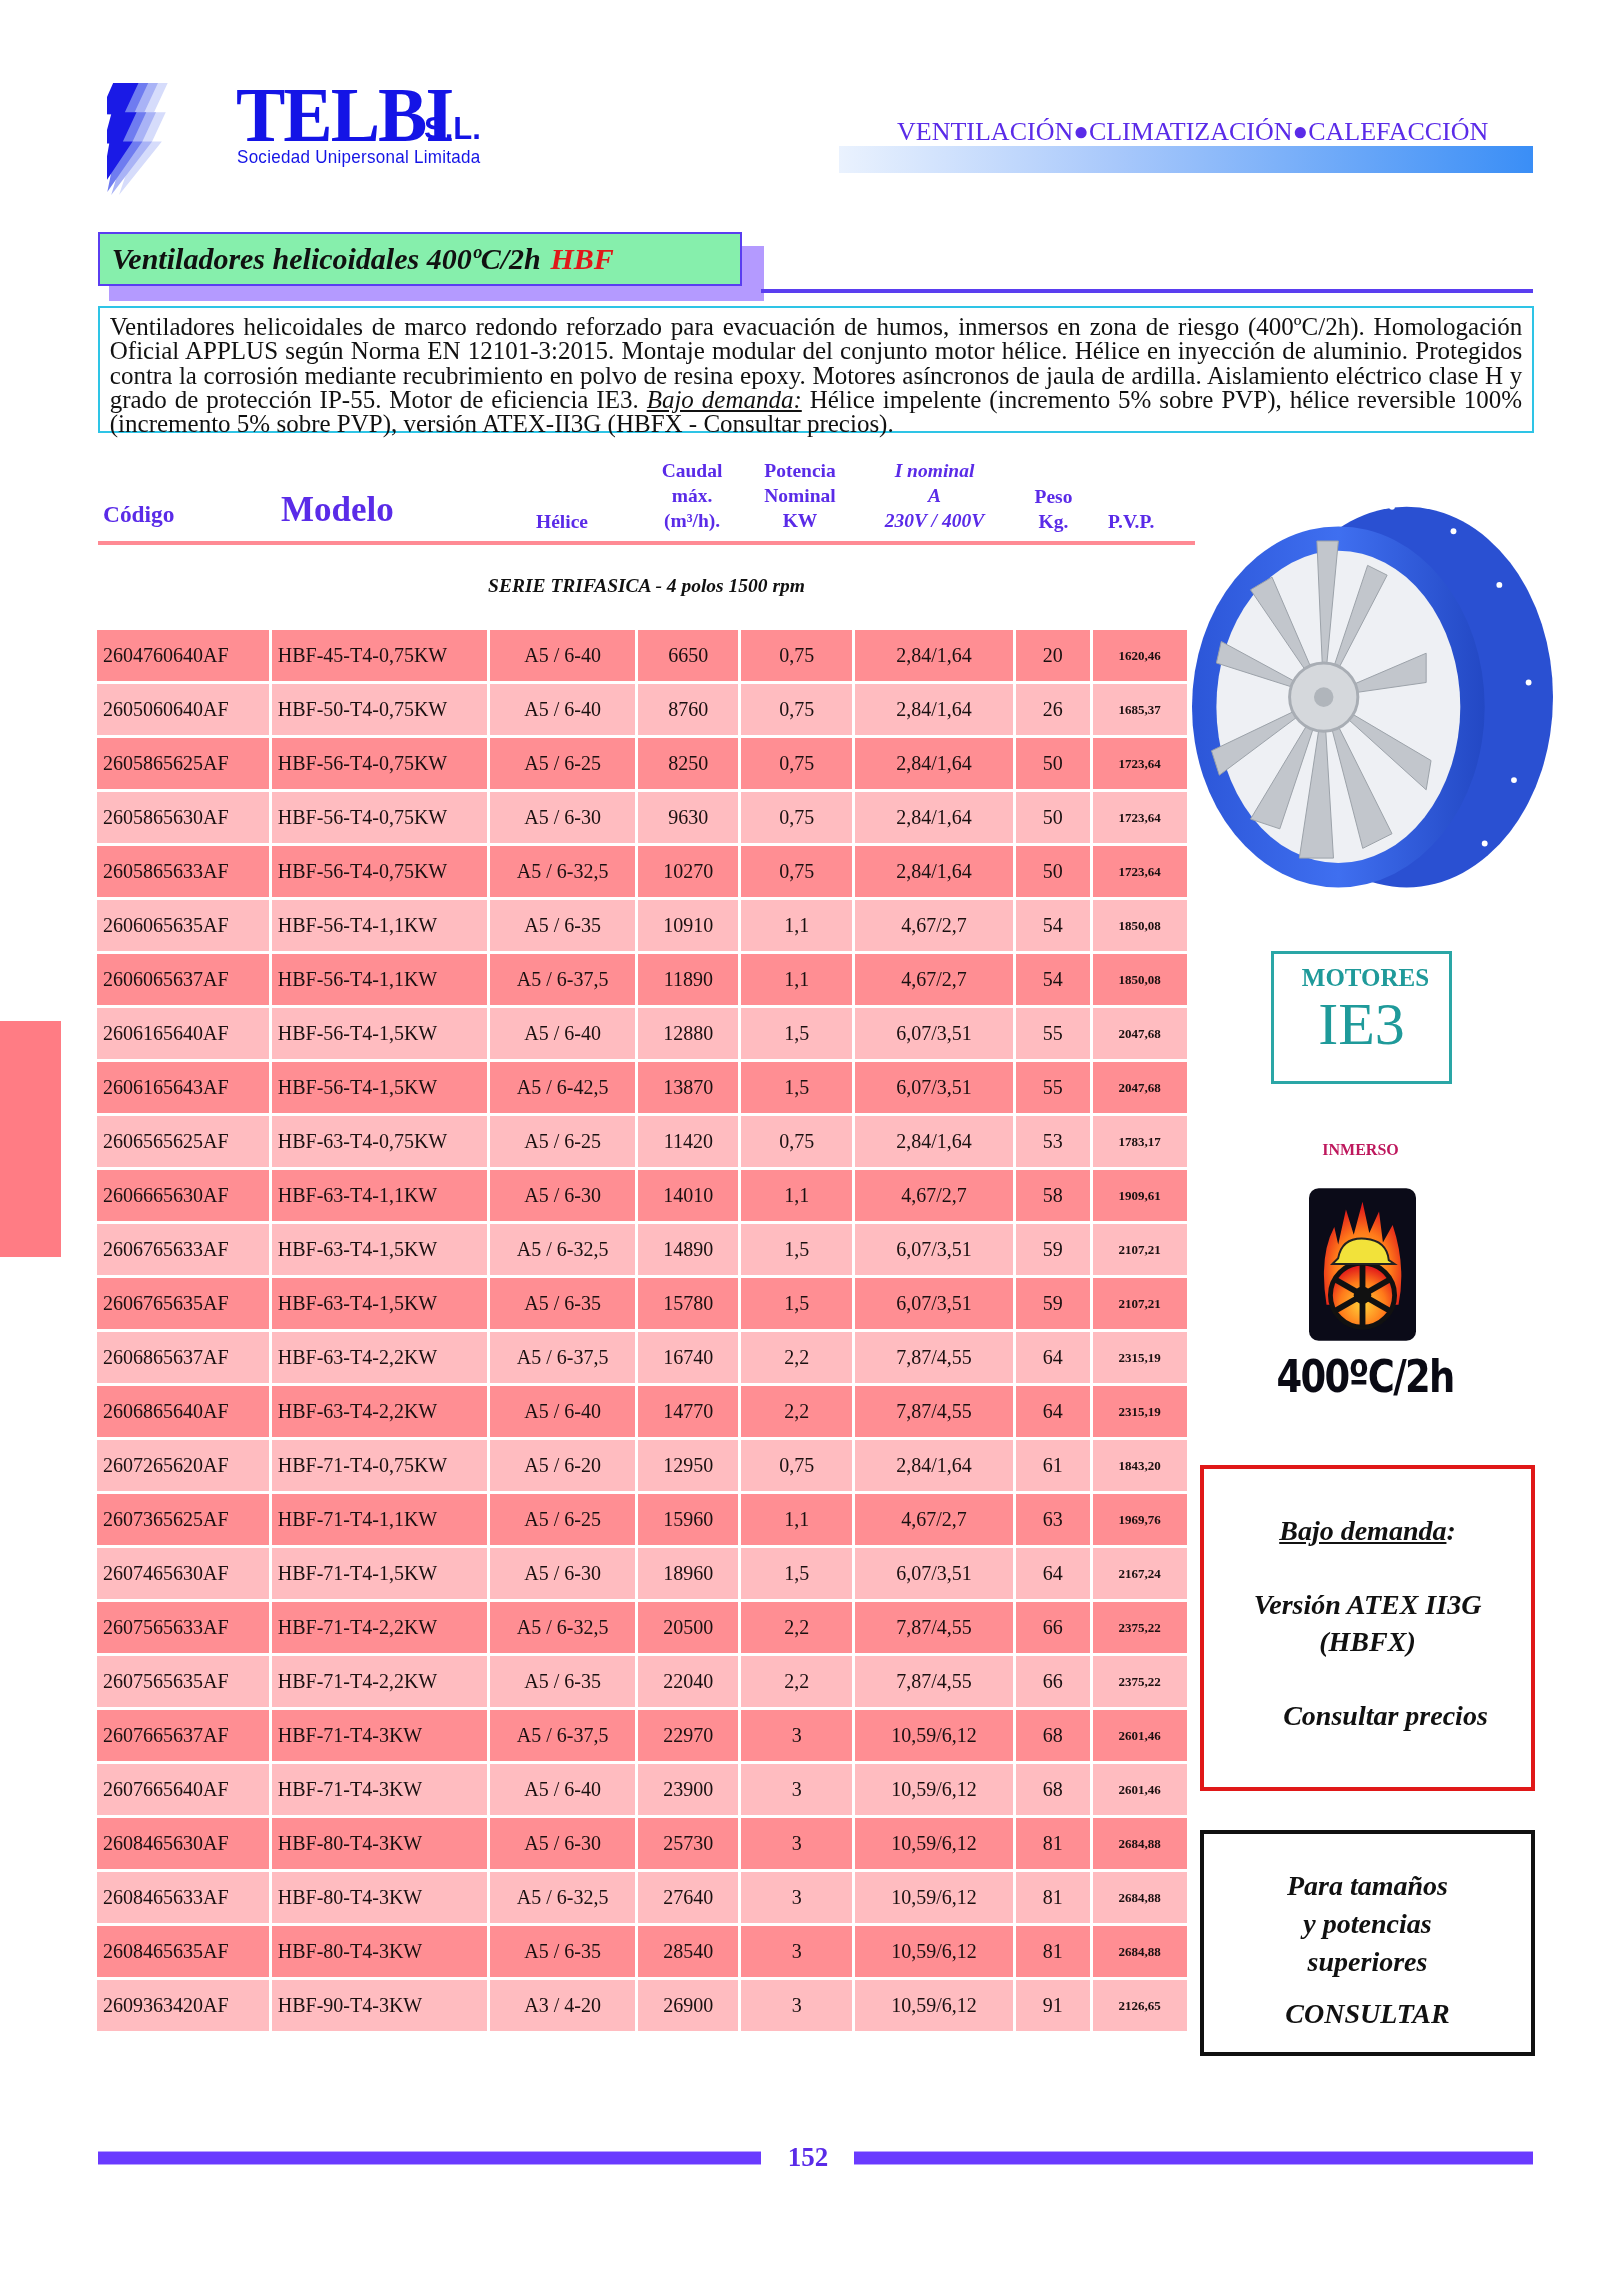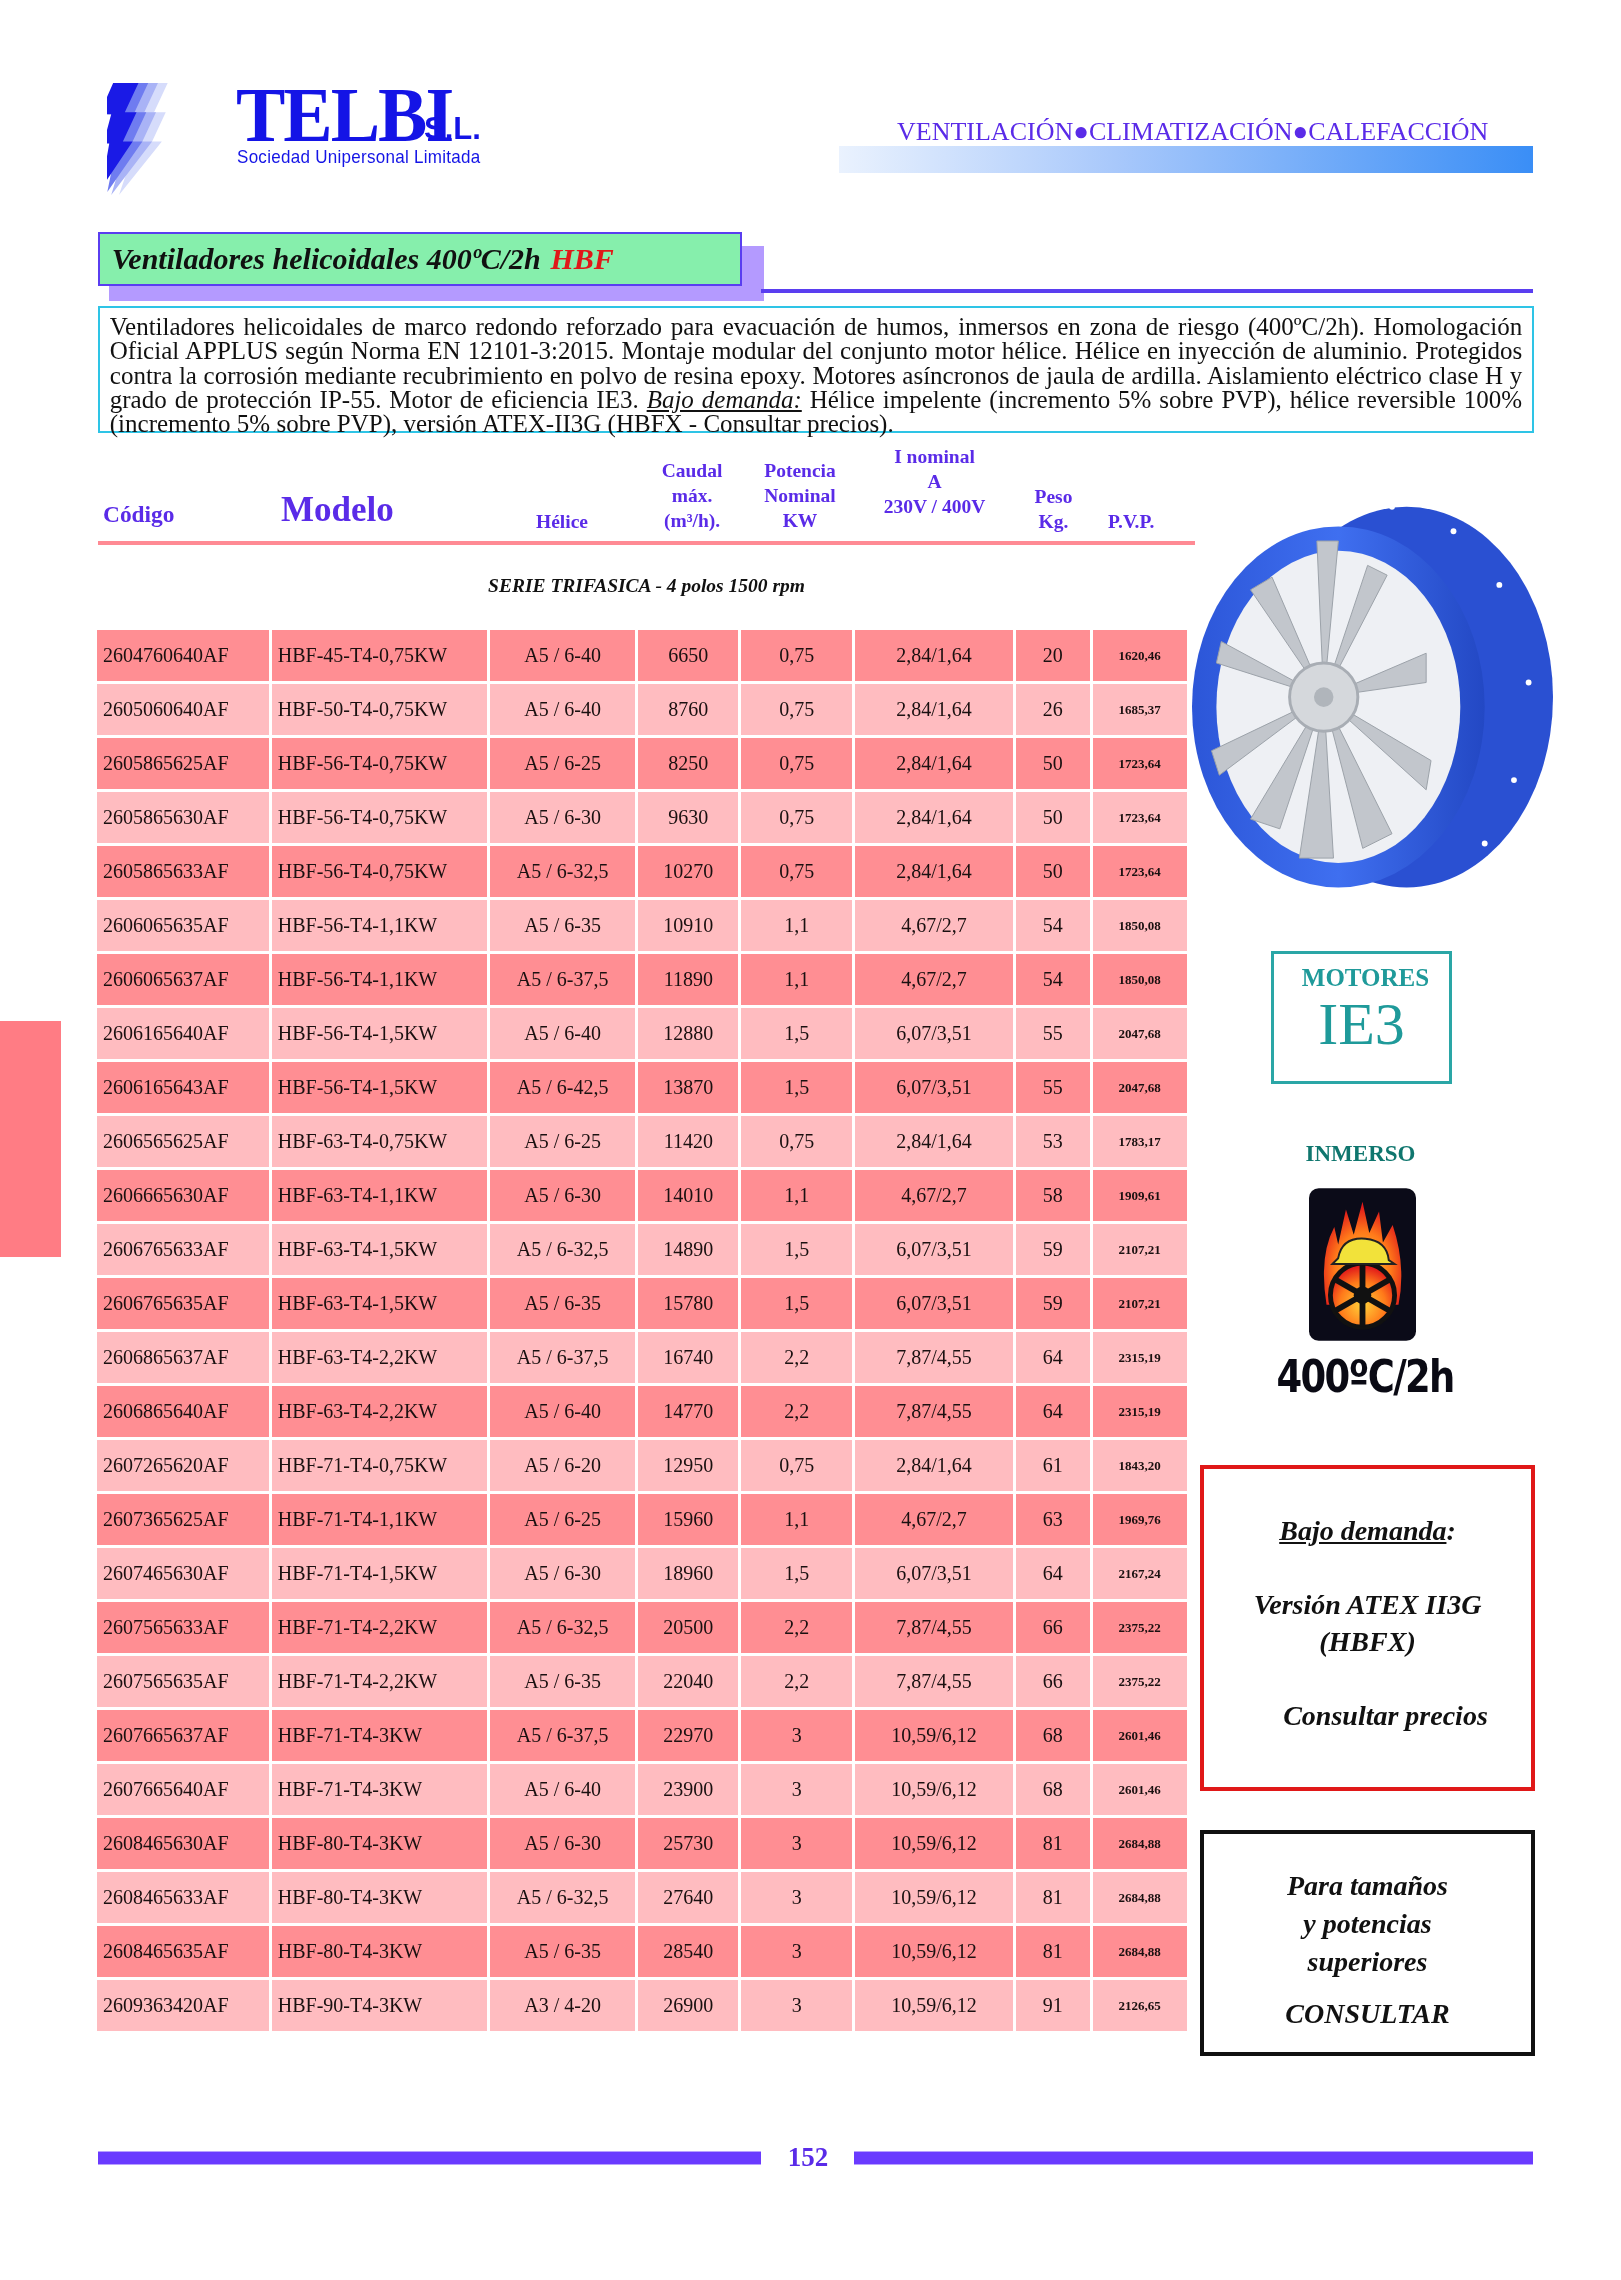--- a/index.html
+++ b/index.html
@@ -45,21 +45,21 @@
   table.data td.peso { width:62px; }
   table.data td.pvp { width:64px; font-weight:bold; font-size:13px; padding:0 15px;font-family:Liberation Serif, serif; }
 
   .side-tab { position:absolute; left:0; top:1021px; width:61px; height:236px; background:#ff7c84; }
 
   
   .fan { position:absolute; left:1192px; top:497px; width:361px; height:410px; }
   .ie3 { position:absolute; left:1271px; top:951px; width:181px; height:133px; border:3.9px solid #2aa6a6; box-sizing:border-box; text-align:center; color:#1f9a9a; }
   .ie3 .l1 { font-weight:bold; font-size:25px; margin-top:9.8px;margin-left:8px; }
   .ie3 .l2 { font-size:60px; line-height:60px; margin-top:2px; }
-  .inmerso { position:absolute; left:1258px; top:1141px; width:205px; text-align:center; color:#0f766e; font-weight:bold; font-size:23px; }
+  .inmerso { position:absolute; left:1258px; top:1141px; width:205px; text-align:center; color:#be185d; font-weight:bold; font-size:16px; }
   .badge { position:absolute; left:1309px; top:1188px; width:107px; height:153px; }
   .temp { position:absolute; left:1258px; top:1350px; width:205px; text-align:center; font-family:"DejaVu Sans", sans-serif; font-weight:bold; font-size:45px; color:#0a0a14; letter-spacing:-2px; transform:scaleX(0.82); }
 
   .box-red { position:absolute; left:1200px; top:1465px; width:335px; height:326px; border:4.9px solid #e01818; box-sizing:border-box; text-align:center; font-style:italic; font-weight:bold; font-size:28px; line-height:37px; color:#111; }
   .box-black { position:absolute; left:1200px; top:1830px; width:335px; height:226px; border:4.9px solid #111; box-sizing:border-box; text-align:center; font-style:italic; font-weight:bold; font-size:28px; line-height:38px; color:#111; }
 
   
   .foot-l { position:absolute; left:98px; top:2151px; width:663px; height:11.7px; background:#6a3aff; border-top:1px solid #b8a0ff; border-bottom:1px solid #b8a0ff; }
   .foot-r { position:absolute; left:854px; top:2151px; width:679px; height:11.7px; background:#6a3aff; border-top:1px solid #b8a0ff; border-bottom:1px solid #b8a0ff; }
   .pageno { position:absolute; left:761px; top:2142px; width:94px; text-align:center; font-weight:bold; font-size:27px; color:#5a2be8; }
@@ -96,21 +96,21 @@
 <div class="th" style="left:651px; top:458px; width:82px;">
   <div>Caudal</div>
   <div>máx.</div>
   <div>(m³/h).</div>
 </div>
 <div class="th" style="left:751px; top:458px; width:98px;">
   <div>Potencia</div>
   <div>Nominal</div>
   <div>KW</div>
 </div>
-<div class="th" style="left:868px; top:444px; width:133px;">
+<div class="th" style="left:868px; top:458px; width:133px;font-style:italic;">
   <div>I nominal</div>
   <div>A</div>
   <div>230V / 400V</div>
 </div>
 <div class="th" style="left:1026px; top:484px; width:55px;">
   <div>Peso</div>
   <div>Kg.</div>
 </div>
 <div class="th" style="left:1108px; top:509px;">P.V.P.</div>
 <div class="th-rule"></div>

